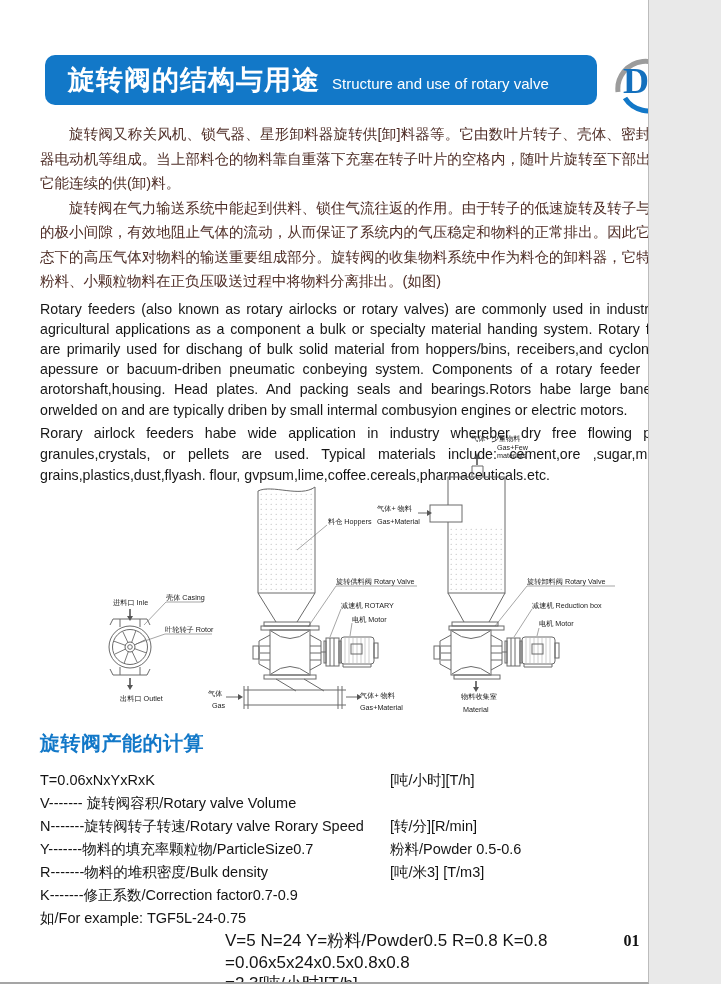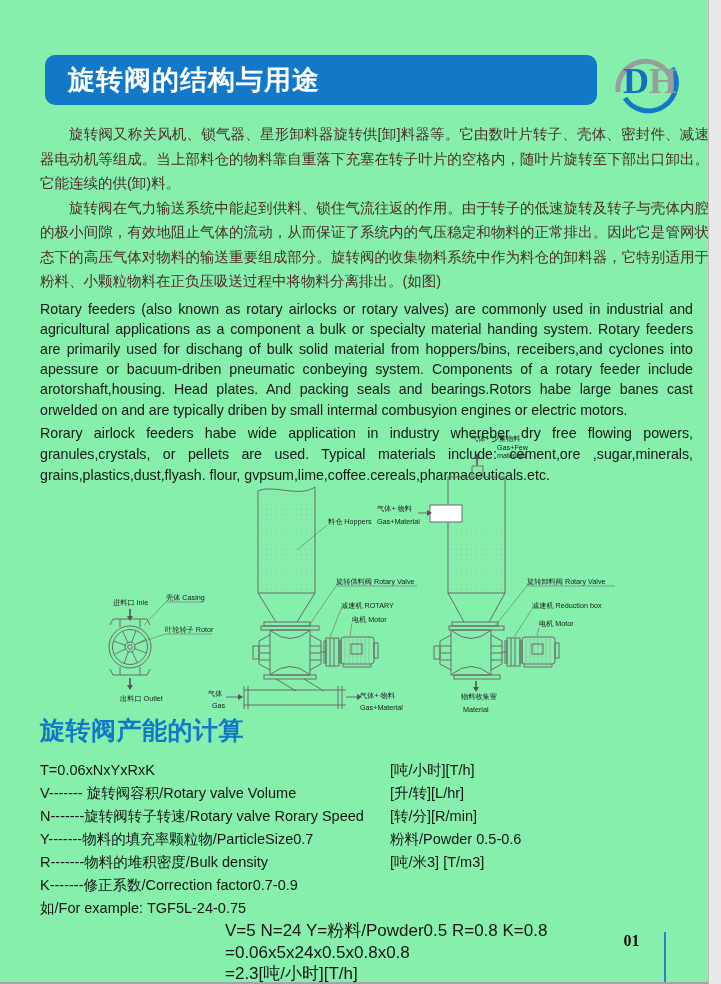--- a/index.html
+++ b/index.html
@@ -1,17 +1,17 @@
 <!DOCTYPE html>
 <html><head>
 <meta charset="utf-8">
 <style>
   html,body{margin:0;padding:0;background:#e9e9e9;}
   .page{
-    position:relative;width:709px;height:984px;background:#86efac;
+    position:relative;width:649px;height:984px;background:#ffffff;
     font-family:"Liberation Sans",sans-serif;overflow:hidden;
     box-sizing:border-box;border-right:1px solid #bcbcbc;border-bottom:2px solid #a5a5a5;
   }
   
   .banner{
     position:absolute;left:45px;top:55px;width:552px;height:50px;
     background:#1278c8;border-radius:10px;display:flex;align-items:center;
     padding-left:23px;box-sizing:border-box;gap:12px;
   }
   .banner-zh{font-size:27px;font-weight:700;color:#ffffff;letter-spacing:1px;white-space:nowrap;}
@@ -20,39 +20,40 @@
   
   .body-text{position:absolute;left:40px;top:122px;width:669px;}
   p.zh{margin:0;text-indent:2em;color:#4e2d26;font-size:14.5px;line-height:24.5px;text-align:justify;}
   p.en{margin:5px 16px 0 0;color:#161616;font-size:14.2px;line-height:20.2px;text-align:justify;}
   p.en2{margin-top:3px;line-height:21px;}
   
   .diagrams{position:absolute;left:40px;top:428px;width:671px;height:285px;}
   .diagrams text{font-family:"Liberation Sans",sans-serif;}
   
   .calc{position:absolute;left:40px;top:714px;width:668px;}
-  .calc h2{margin:0 0 12px 0;font-size:25px;font-weight:700;color:#1278c8;letter-spacing:0.5px;}
+  .calc h2{margin:16px 0 12px 0;font-size:20px;font-weight:700;color:#1278c8;letter-spacing:0.5px;}
   .calc-row{display:flex;font-size:14.5px;line-height:23px;color:#141414;}
   .calc-left{width:350px;}
   .calc-right{flex:1;}
   .example{margin-left:185px;font-size:17px;line-height:21.5px;color:#141414;}
   
   .pagenum{
     position:absolute;left:608px;top:932px;width:58px;height:50px;
     border-right:2px solid #2a85c8;text-align:center;padding-right:9px;box-sizing:border-box;
     font-family:"Liberation Serif",serif;font-weight:bold;font-size:16px;color:#111;
   }
 </style>
 </head>
 <body>
 
 <div class="page">
 
   <div class="banner">
     <span class="banner-zh">旋转阀的结构与用途</span>
+    <span class="banner-en">Structure and use of rotary valve</span>
   </div>
 
   <div class="logo">
     <svg width="90" height="78" viewBox="0 0 90 78">
       <path d="M14,50 A27,27 0 1 1 69,44" fill="none" stroke="#9c9c9c" stroke-width="5"></path>
       <path d="M68,26 A26,26 0 1 1 21,56" fill="none" stroke="#1278c8" stroke-width="5"></path>
       <text x="19" y="51" font-family="Liberation Serif, serif" font-weight="bold" font-size="36" fill="#1470bd">D</text>
       <text x="45" y="51" font-family="Liberation Serif, serif" font-weight="bold" font-size="36" fill="#9c9c9c">H</text>
     </svg>
   </div>
@@ -188,21 +189,20 @@
   </svg>
 
   <div class="calc">
     <h2>旋转阀产能的计算</h2>
     <div class="calc-row">
       <span class="calc-left">T=0.06xNxYxRxK</span>
       <span class="calc-right">[吨/小时][T/h]</span>
     </div>
     <div class="calc-row">
       <span class="calc-left">V------- 旋转阀容积/Rotary valve Volume</span>
-      <span class="calc-right">[升/转][L/hr]</span>
     </div>
     <div class="calc-row">
       <span class="calc-left">N-------旋转阀转子转速/Rotary valve Rorary Speed</span>
       <span class="calc-right">[转/分][R/min]</span>
     </div>
     <div class="calc-row">
       <span class="calc-left">Y-------物料的填充率颗粒物/ParticleSize0.7</span>
       <span class="calc-right">粉料/Powder 0.5-0.6</span>
     </div>
     <div class="calc-row">

